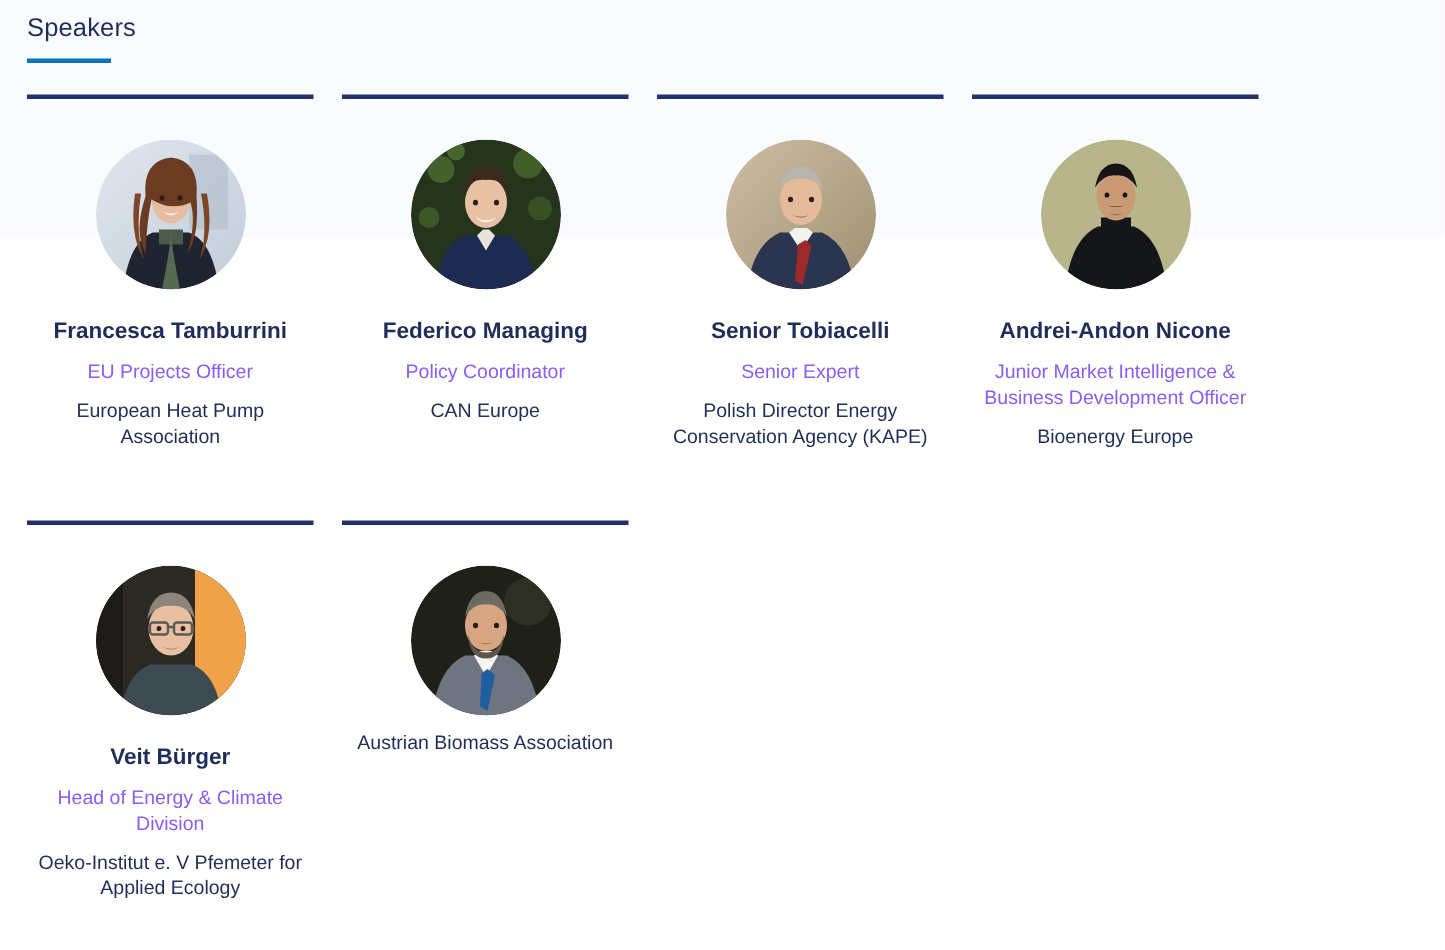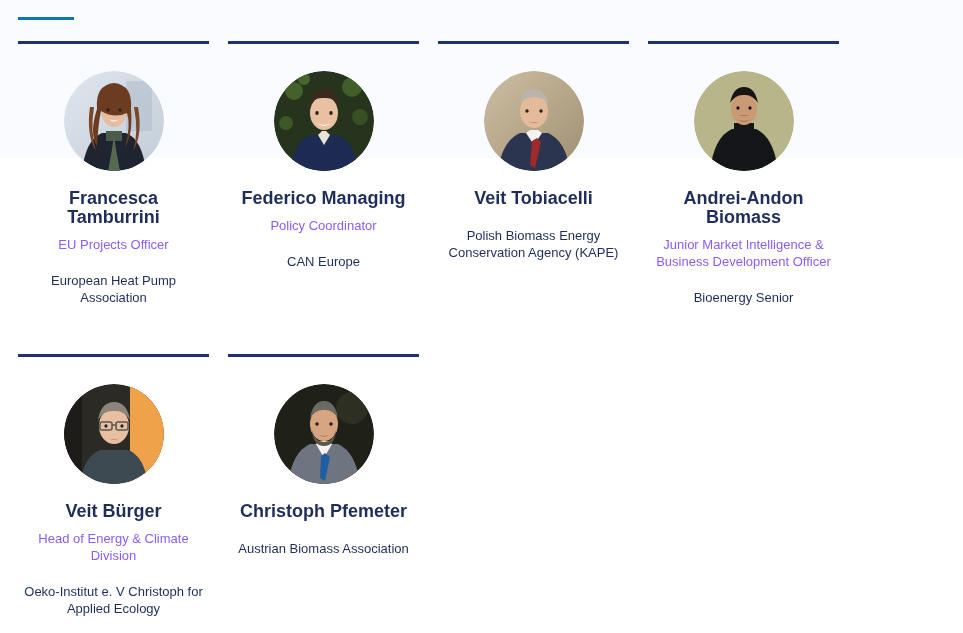--- a/index.html
+++ b/index.html
@@ -76,59 +76,60 @@
     margin: 0 auto;
     overflow: hidden;
     position: relative;
   }
   .avatar svg {
     display: block;
     width: 100px;
     height: 100px;
   }
   .speaker-name {
-    font-size: 18px;
+    font-size: 15px;
     font-weight: bold;
     color: #1f2d5a;
     line-height: 19px;
     margin-top: 18px;
     padding: 0 6px;
   }
   .speaker-role {
     font-size: 13px;
     font-weight: 400;
     color: #8b5cf6;
     line-height: 17px;
     margin-top: 9px;
     padding: 0 4px;
   }
   .speaker-org {
     font-size: 13px;
     font-weight: 400;
     color: #1f2d5a;
     line-height: 17px;
-    margin-top: 19px;
+    margin-top: 9px;
     padding: 0 4px;
   }
   .row-gap {
     height: 0;
     width: 100%;
   }
   .card.row2 {
     margin-top: 48px;
   }
 </style>
 </head>
 <body>
 
 <div class="tint-band"></div>
 
 <div class="page">
 
   <div class="section-head">
+    <h1 class="section-title">Speakers</h1>
     <div class="title-accent"></div>
   </div>
 
   <div class="grid">
 
     <div class="card">
       <div class="card-rule"></div>
       <div class="card-body">
         <div class="avatar">
           <svg viewBox="0 0 100 100" xmlns="http://www.w3.org/2000/svg">
@@ -216,22 +217,23 @@
               <path d="M42 62 l8 12 l8 -12 l-4 -3 h-8 z" fill="#f2f2ee"></path>
               <path d="M48 70 l5 -3 l4 4 l-6 26 l-5 -3 z" fill="#9e2a2a"></path>
               <ellipse cx="50" cy="40" rx="14" ry="17" fill="#e3bb9a"></ellipse>
               <path d="M35 34 q4 -16 15 -16 q11 0 15 16 q-5 -8 -15 -8 q-10 0 -15 8 z" fill="#b9b4ad"></path>
               <ellipse cx="43" cy="40" rx="1.7" ry="1.8" fill="#2b2018"></ellipse>
               <ellipse cx="57" cy="40" rx="1.7" ry="1.8" fill="#2b2018"></ellipse>
               <path d="M44 50 q6 4 12 0 q-6 3 -12 0 z" fill="#8a5d45"></path>
             </g>
           </svg>
         </div>
-        <div class="speaker-name">Veit Tobiacelli</div>
-        <div class="speaker-org">Polish Biomass Energy Conservation Agency (KAPE)</div>
+        <div class="speaker-name">Senior Tobiacelli</div>
+        <div class="speaker-role">Senior Expert</div>
+        <div class="speaker-org">Polish Director Energy Conservation Agency (KAPE)</div>
       </div>
     </div>
 
     <div class="card" style="margin-right:0;">
       <div class="card-rule"></div>
       <div class="card-body">
         <div class="avatar">
           <svg viewBox="0 0 100 100" xmlns="http://www.w3.org/2000/svg">
             <defs>
                 <clipPath id="c4">
@@ -244,23 +246,23 @@
               <rect x="40" y="52" width="20" height="12" fill="#14161a"></rect>
               <ellipse cx="50" cy="38" rx="13" ry="16" fill="#c99a74"></ellipse>
               <path d="M36 32 q3 -16 14 -16 q11 0 14 16 q-6 -9 -14 -8 q-8 -1 -14 8 z" fill="#171515"></path>
               <ellipse cx="44" cy="37" rx="1.6" ry="1.7" fill="#171515"></ellipse>
               <ellipse cx="56" cy="37" rx="1.6" ry="1.7" fill="#171515"></ellipse>
               <path d="M44 44 q6 1 12 0 q-6 2 -12 0 z" fill="#6d4a33"></path>
               <path d="M45 49 q5 3 10 0 q-5 2 -10 0 z" fill="#7a4f38"></path>
             </g>
           </svg>
         </div>
-        <div class="speaker-name">Andrei-Andon Biomass</div>
+        <div class="speaker-name">Andrei-Andon Nicone</div>
         <div class="speaker-role">Junior Market Intelligence &amp; Business Development Officer</div>
-        <div class="speaker-org">Bioenergy Senior</div>
+        <div class="speaker-org">Bioenergy Europe</div>
       </div>
     </div>
 
     <div class="row-gap"></div>
 
     <div class="card row2">
       <div class="card-rule"></div>
       <div class="card-body">
         <div class="avatar">
           <svg viewBox="0 0 100 100" xmlns="http://www.w3.org/2000/svg">
@@ -280,21 +282,21 @@
               <rect x="52" y="38" width="12" height="8" rx="2" fill="none" stroke="#5a5a58" stroke-width="1.6"></rect>
               <line x1="48" y1="41" x2="52" y2="41" stroke="#5a5a58" stroke-width="1.6"></line>
               <ellipse cx="42" cy="42" rx="1.6" ry="1.7" fill="#2b2018"></ellipse>
               <ellipse cx="58" cy="42" rx="1.6" ry="1.7" fill="#2b2018"></ellipse>
               <path d="M44 54 q6 4 12 0 q-6 3 -12 0 z" fill="#a06a50"></path>
             </g>
           </svg>
         </div>
         <div class="speaker-name">Veit Bürger</div>
         <div class="speaker-role">Head of Energy &amp; Climate Division</div>
-        <div class="speaker-org">Oeko-Institut e. V Christoph for Applied Ecology</div>
+        <div class="speaker-org">Oeko-Institut e. V Pfemeter for Applied Ecology</div>
       </div>
     </div>
 
     <div class="card row2">
       <div class="card-rule"></div>
       <div class="card-body">
         <div class="avatar">
           <svg viewBox="0 0 100 100" xmlns="http://www.w3.org/2000/svg">
             <defs>
                 <clipPath id="c6">
@@ -309,19 +311,18 @@
               <path d="M47 72 l4 -3 l5 4 l-5 24 l-5 -3 z" fill="#1f5fa0"></path>
               <ellipse cx="50" cy="40" rx="14" ry="17" fill="#d8a582"></ellipse>
               <path d="M36 34 q3 -17 14 -17 q11 0 14 17 q-6 -9 -14 -8 q-8 -1 -14 8 z" fill="#6b6a63"></path>
               <path d="M38 46 q3 12 12 12 q9 0 12 -12 q-1 16 -12 16 q-11 0 -12 -16 z" fill="#5f564c"></path>
               <ellipse cx="43" cy="40" rx="1.7" ry="1.8" fill="#241b14"></ellipse>
               <ellipse cx="57" cy="40" rx="1.7" ry="1.8" fill="#241b14"></ellipse>
               <path d="M45 51 q5 3 10 0 q-5 2 -10 0 z" fill="#8a5a42"></path>
             </g>
           </svg>
         </div>
-        <div class="speaker-name">Christoph Pfemeter</div>
         <div class="speaker-org">Austrian Biomass Association</div>
       </div>
     </div>
 
   </div>
 </div>
 
 </body></html>

